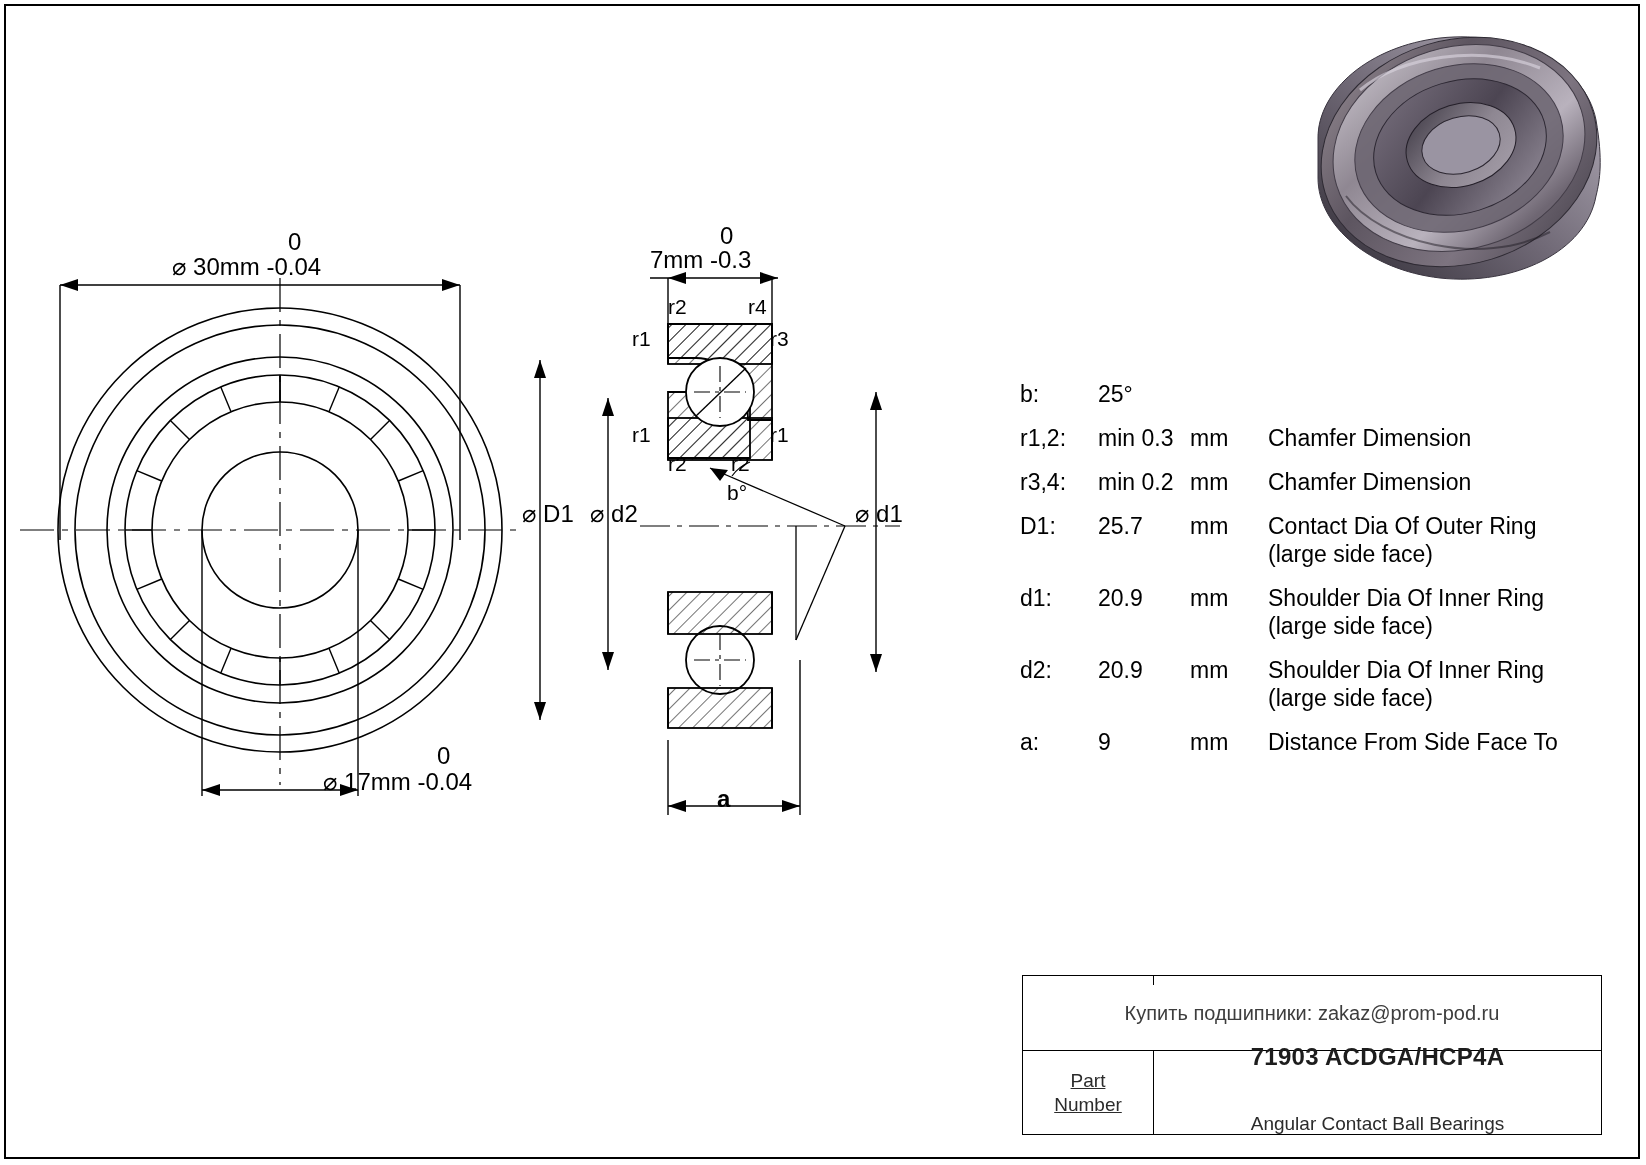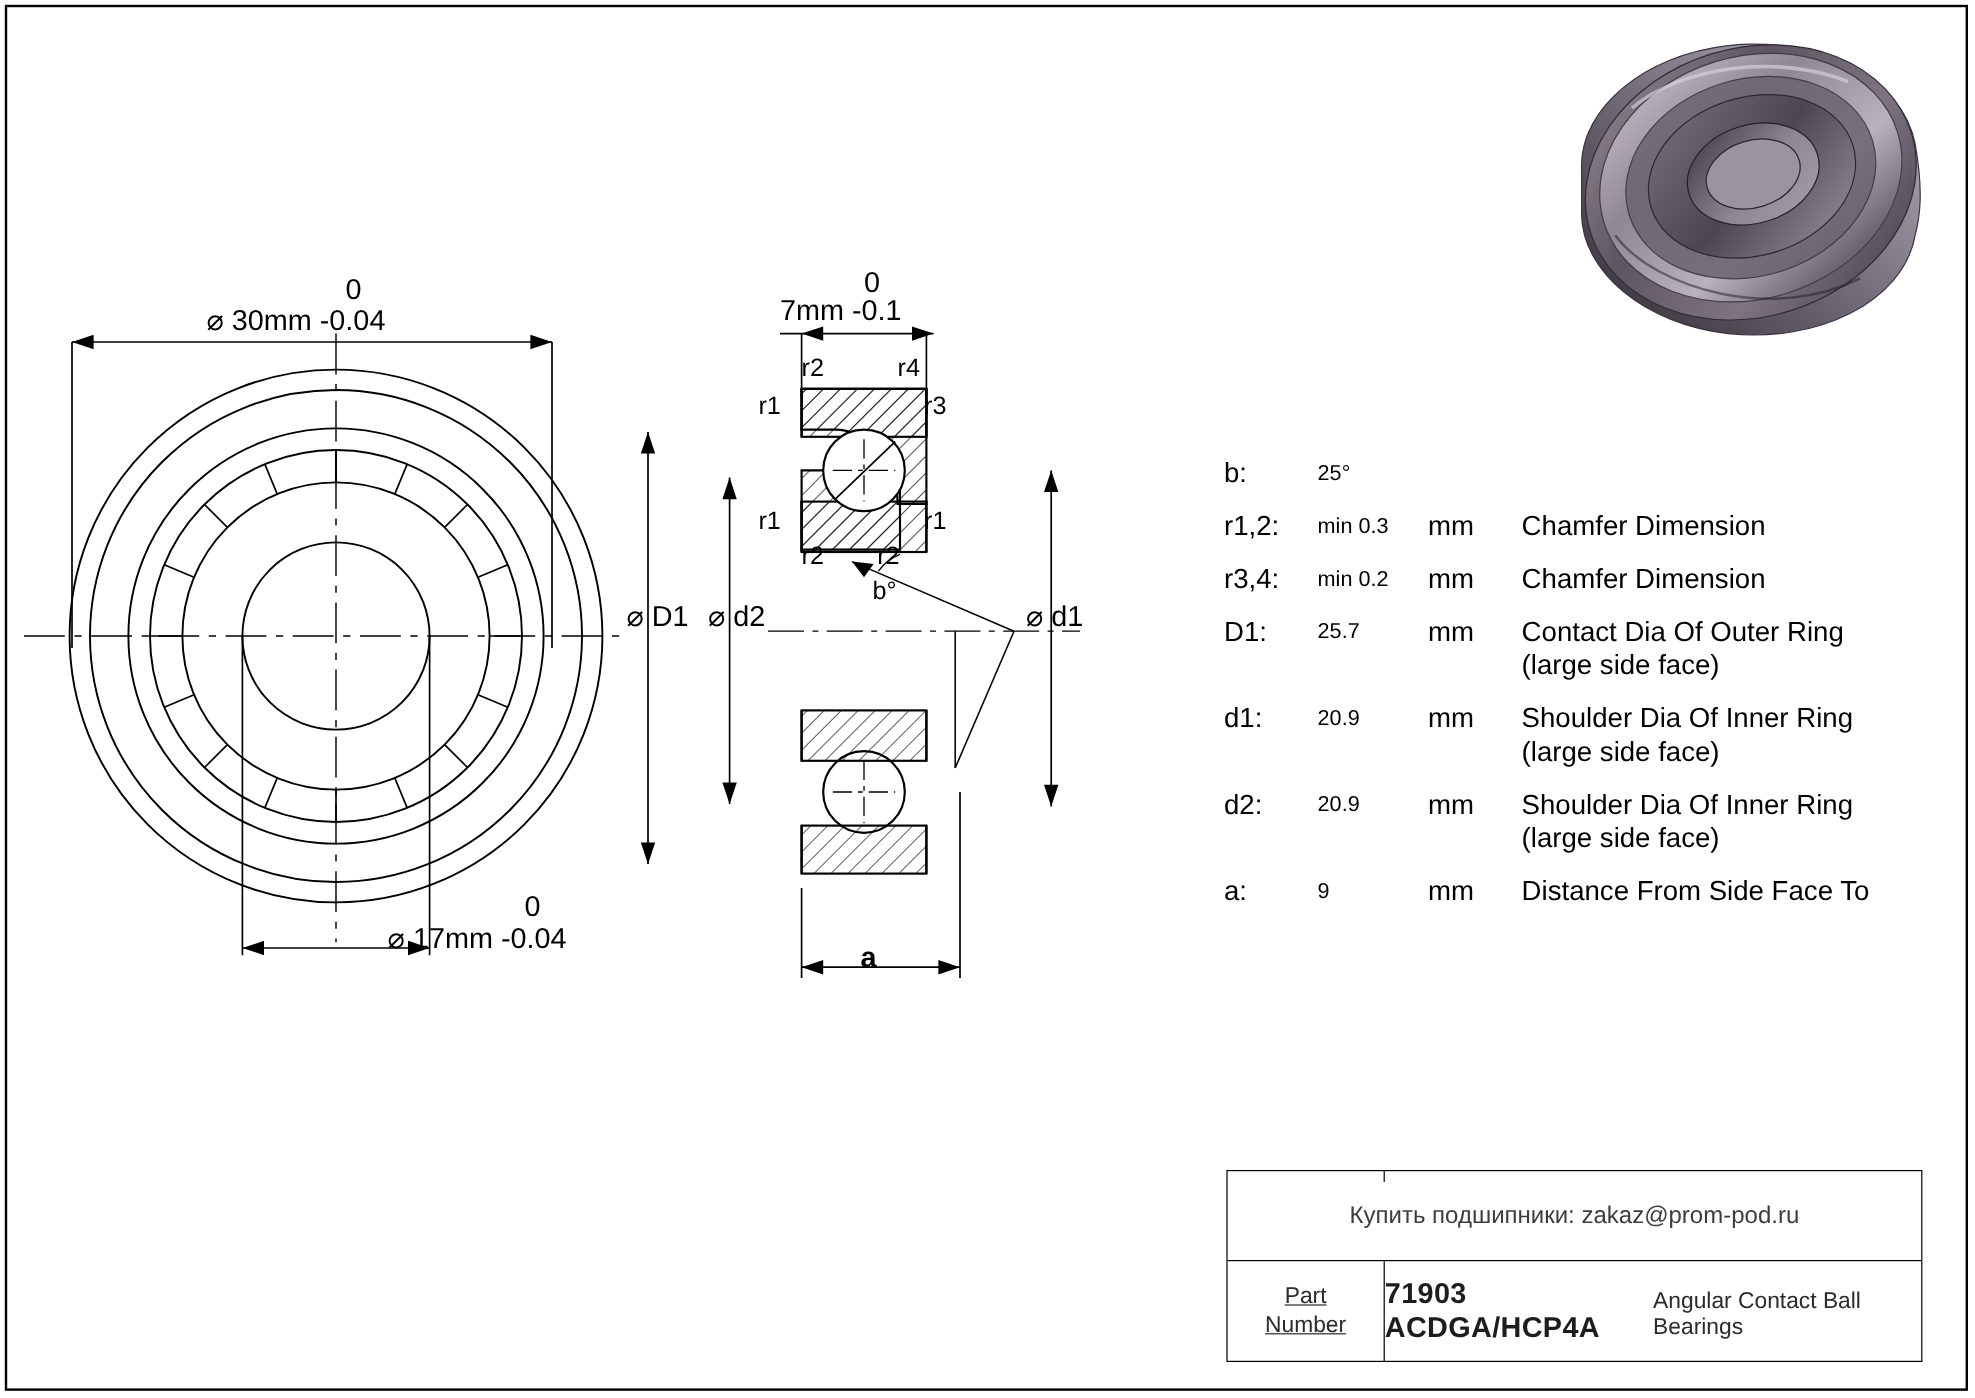--- a/index.html
+++ b/index.html
@@ -9,32 +9,32 @@
   }
   .sheet{position:absolute;inset:0;}
   .border{position:absolute;left:4px;top:4px;width:1636px;height:1155px;border:2px solid #000;box-sizing:border-box;}
   svg{display:block;}
   .abs{position:absolute;}
 
   
   .specs{position:absolute;left:1020px;top:380px;width:580px;}
   .specrow{display:flex;align-items:flex-start;margin-bottom:16px;}
   .sym{width:78px;font-size:23px;line-height:28px;white-space:nowrap;}
-  .val{width:92px;font-size:18px;line-height:28px;}
+  .val{width:92px;font-size:23px;line-height:28px;}
   .unit{width:78px;font-size:23px;line-height:28px;}
   .desc{flex:1;font-size:23px;line-height:28px;}
   .desc .sub{display:block;font-size:23px;line-height:28px;}
 
   
   .titleblock{position:absolute;left:1022px;top:975px;width:580px;height:160px;border:1.5px solid #000;box-sizing:border-box;}
   .tb-top{height:74px;border-bottom:1.5px solid #000;display:flex;align-items:center;justify-content:center;}
   .tb-top span{font-size:20px;color:#3d3d3d;}
   .tb-bottom{height:84px;display:flex;}
   .tb-left{width:130px;border-right:1.5px solid #000;display:flex;flex-direction:column;align-items:center;justify-content:center;font-size:19px;line-height:24px;color:#2b2b2b;text-decoration:underline;}
-  .tb-right{flex:1;display:flex;flex-direction:row;align-items:center;justify-content:flex-start;}
+  .tb-right{flex:1;display:flex;flex-direction:column;align-items:center;justify-content:flex-end;gap:36px;}
   .tb-part{font-size:24px;font-weight:bold;color:#1d1d1d;letter-spacing:.3px;}
   .tb-type{font-size:19px;color:#2b2b2b;margin-top:6px;}
   .tickmark{position:absolute;left:130px;top:-1px;width:1px;height:10px;background:#000;}
 
   
   .dimtxt{position:absolute;font-size:24px;white-space:nowrap;}
   .small{font-size:21px;}
 </style>
 </head>
 <body>
@@ -245,21 +245,21 @@
       <polygon points="346,152 340,170 352,170" fill="#000"></polygon>
       <polygon points="346,432 340,414 352,414" fill="#000"></polygon>
       <polygon points="138,566 156,560 156,572" fill="#000"></polygon>
       <polygon points="270,566 252,560 252,572" fill="#000"></polygon>
       <polygon points="138,38 156,32 156,44" fill="#000"></polygon>
       <polygon points="248,38 230,32 230,44" fill="#000"></polygon>
     </svg>
   </div>
 
   <div class="dimtxt" style="left:720px;top:222px;">0</div>
-  <div class="dimtxt" style="left:650px;top:246px;">7mm  -0.1</div>
+  <div class="dimtxt" style="left:650px;top:246px;">7mm  -0.3</div>
 
   <div class="dimtxt small" style="left:668px;top:295px;">r2</div>
   <div class="dimtxt small" style="left:748px;top:295px;">r4</div>
   <div class="dimtxt small" style="left:632px;top:327px;">r1</div>
   <div class="dimtxt small" style="left:770px;top:327px;">r3</div>
   <div class="dimtxt small" style="left:632px;top:423px;">r1</div>
   <div class="dimtxt small" style="left:770px;top:423px;">r1</div>
   <div class="dimtxt small" style="left:668px;top:452px;">r2</div>
   <div class="dimtxt small" style="left:731px;top:452px;">r2</div>
   <div class="dimtxt small" style="left:727px;top:481px;">b°</div>

